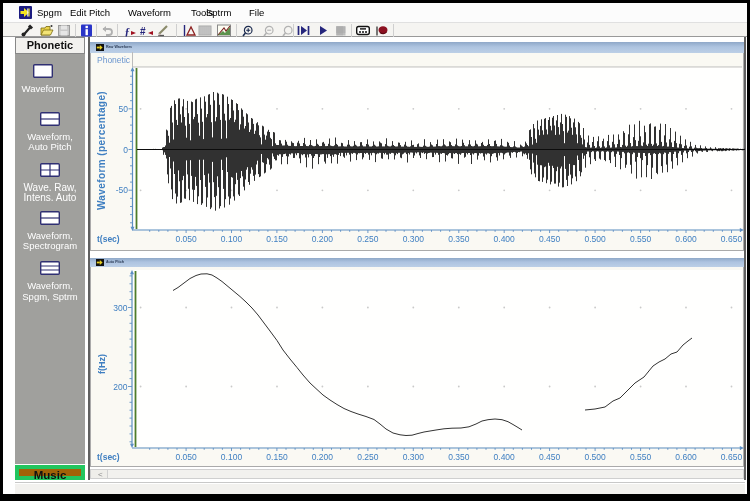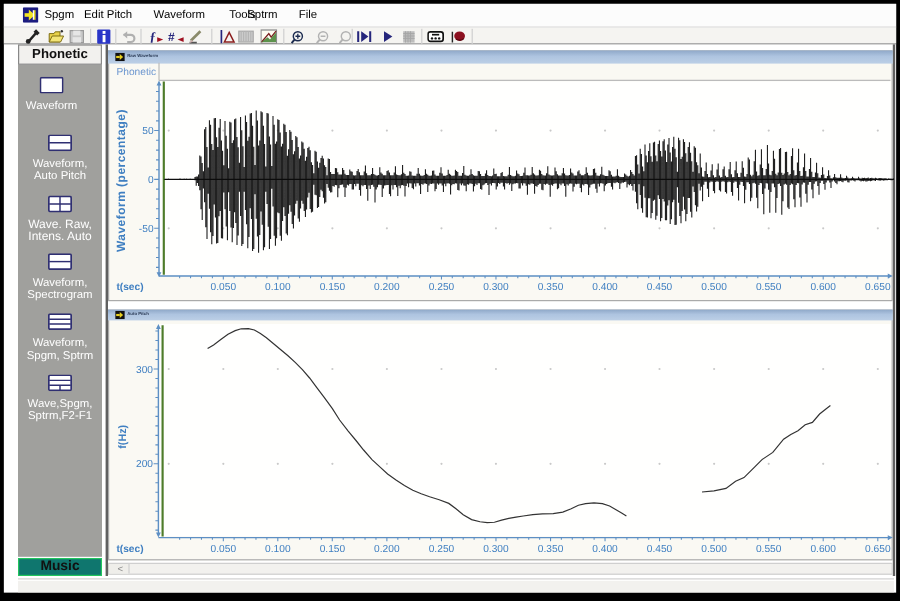--- a/index.html
+++ b/index.html
@@ -153,28 +153,21 @@
         </svg></div>
       <div style="margin-top:6px;font-size:9.5px;line-height:10.5px;color:#fff">Waveform,<br>Spectrogram</div>
     </div>
     <div style="position:absolute;left:15px;top:261px;width:70px;text-align:center">
       <div style="height:14px"><svg width="20" height="14" viewBox="0 0 20 14">
           <rect x="0.7" y="0.7" width="18.6" height="12.6" fill="#fff" stroke="#2f2f72" stroke-width="1.4" rx="1"></rect>
           <path d="M1 5H19M1 9H19" stroke="#2f2f72" stroke-width="1.2"></path>
         </svg></div>
       <div style="margin-top:6px;font-size:9.5px;line-height:10.5px;color:#fff">Waveform,<br>Spgm, Sptrm</div>
     </div>
-    <div style="position:absolute;left:15px;top:311.5px;width:70px;text-align:center">
-      <div style="height:14px"><svg width="20" height="14" viewBox="0 0 20 14">
-          <rect x="0.7" y="0.7" width="18.6" height="12.6" fill="#fff" stroke="#2f2f72" stroke-width="1.4" rx="1"></rect>
-          <path d="M1 5H19M1 9H19M10 9V13" stroke="#2f2f72" stroke-width="1.2"></path>
-        </svg></div>
-      <div style="margin-top:6px;font-size:9.5px;line-height:10.5px;color:#fff">Wave,Spgm,<br>Sptrm,F2-F1</div>
-    </div>
- <div style="position:absolute;left:15px;top:464.5px;width:70px;height:15px;background:#0f766e;border:1px solid #22c55e;font-size:11.5px;font-weight:bold;color:#111;text-align:center;line-height:13px">Music</div>
+ <div style="position:absolute;left:15px;top:464.5px;width:70px;height:15px;background:#a16207;border:4px solid #22c55e;font-size:11.5px;font-weight:bold;color:#111;text-align:center;line-height:13px">Music</div>
 
  <div style="position:absolute;left:88.3px;top:37px;width:1.7px;height:443px;background:#606060"></div>
  <div style="position:absolute;left:744.3px;top:37px;width:1.7px;height:443px;background:#606060"></div>
 
  <div style="position:absolute;left:90px;top:42px;width:654.3px;height:208.5px;background:#faf9f3;border:1px solid #aaa"></div>
  <div style="position:absolute;left:90.3px;top:42.3px;width:653.7px;height:10.7px;background:linear-gradient(180deg,#8fa8c8,#aec4e0 45%,#bccfe6)"></div>
  <svg style="position:absolute;left:95.5px;top:44px" width="8" height="7" viewBox="0 0 8 7">
       <rect width="8" height="7" fill="#111"></rect>
       <rect x="0.8" y="2.6" width="3" height="1.8" fill="#e8d020"></rect>
       <path d="M3.8 1L6.6 3.5L3.8 6z" fill="#e8d020"></path>

